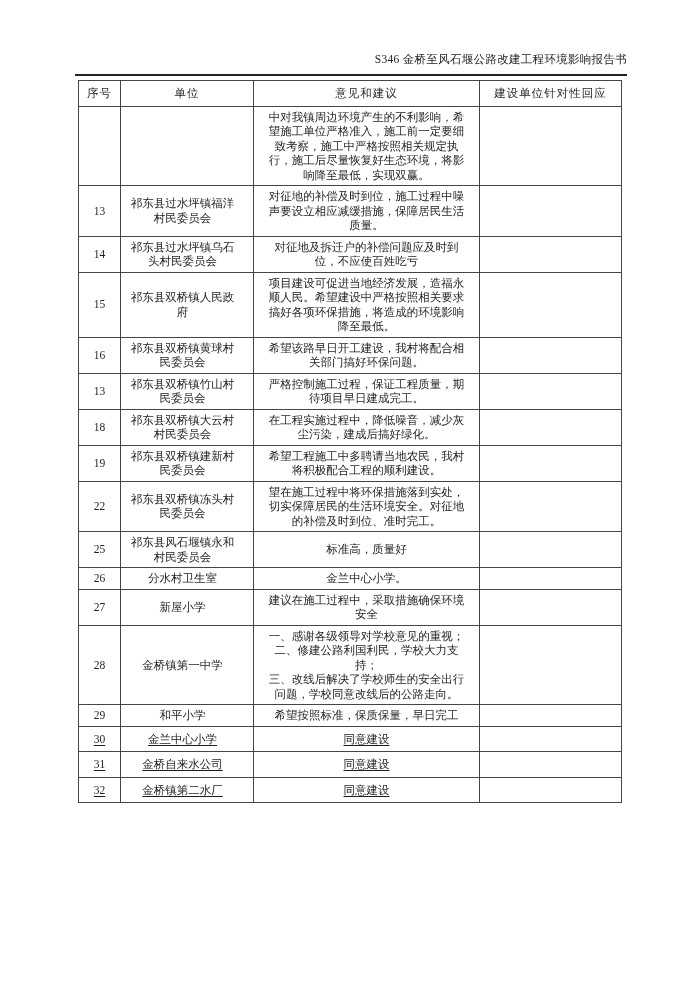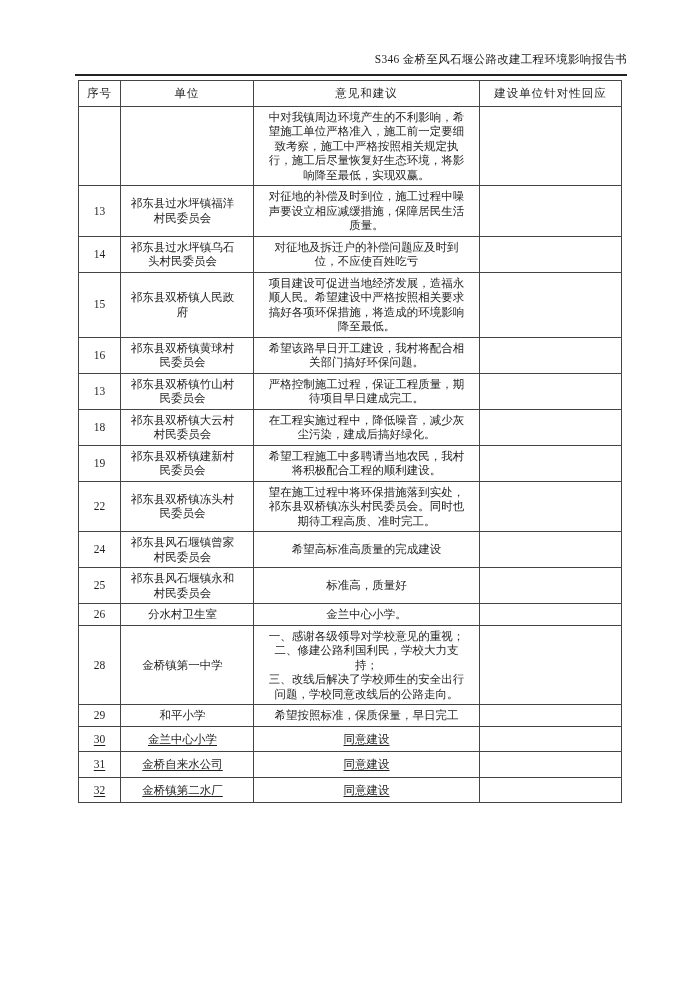--- a/index.html
+++ b/index.html
@@ -144,39 +144,39 @@
       </tr>
       <tr>
         <td class="no-cell">19</td>
         <td class="unit-cell">祁东县双桥镇建新村民委员会</td>
         <td class="opinion-cell">希望工程施工中多聘请当地农民，我村将积极配合工程的顺利建设。</td>
         <td class="response-cell"></td>
       </tr>
       <tr>
         <td class="no-cell">22</td>
         <td class="unit-cell">祁东县双桥镇冻头村民委员会</td>
-        <td class="opinion-cell">望在施工过程中将环保措施落到实处，祁东县双桥镇冻头村民委员会。同时也期待工程高质、准时完工。</td>
-        <td class="response-cell"></td>
-      </tr>
-      <tr>
-        <td class="no-cell">24</td>
-        <td class="unit-cell">祁东县风石堰镇曾家村民委员会</td>
-        <td class="opinion-cell">希望高标准高质量的完成建设</td>
+        <td class="opinion-cell">望在施工过程中将环保措施落到实处，切实保障居民的生活环境安全。对征地的补偿及时到位、准时完工。</td>
         <td class="response-cell"></td>
       </tr>
       <tr>
         <td class="no-cell">25</td>
         <td class="unit-cell">祁东县风石堰镇永和村民委员会</td>
         <td class="opinion-cell">标准高，质量好</td>
         <td class="response-cell"></td>
       </tr>
       <tr>
         <td class="no-cell">26</td>
         <td class="unit-cell">分水村卫生室</td>
         <td class="opinion-cell">金兰中心小学。</td>
+        <td class="response-cell"></td>
+      </tr>
+      <tr>
+        <td class="no-cell">27</td>
+        <td class="unit-cell">新屋小学</td>
+        <td class="opinion-cell">建议在施工过程中，采取措施确保环境安全</td>
         <td class="response-cell"></td>
       </tr>
       <tr>
         <td class="no-cell">28</td>
         <td class="unit-cell">金桥镇第一中学</td>
         <td class="opinion-cell">一、感谢各级领导对学校意见的重视；
 二、修建公路利国利民，学校大力支持；
 三、改线后解决了学校师生的安全出行问题，学校同意改线后的公路走向。</td>
         <td class="response-cell"></td>
       </tr>

